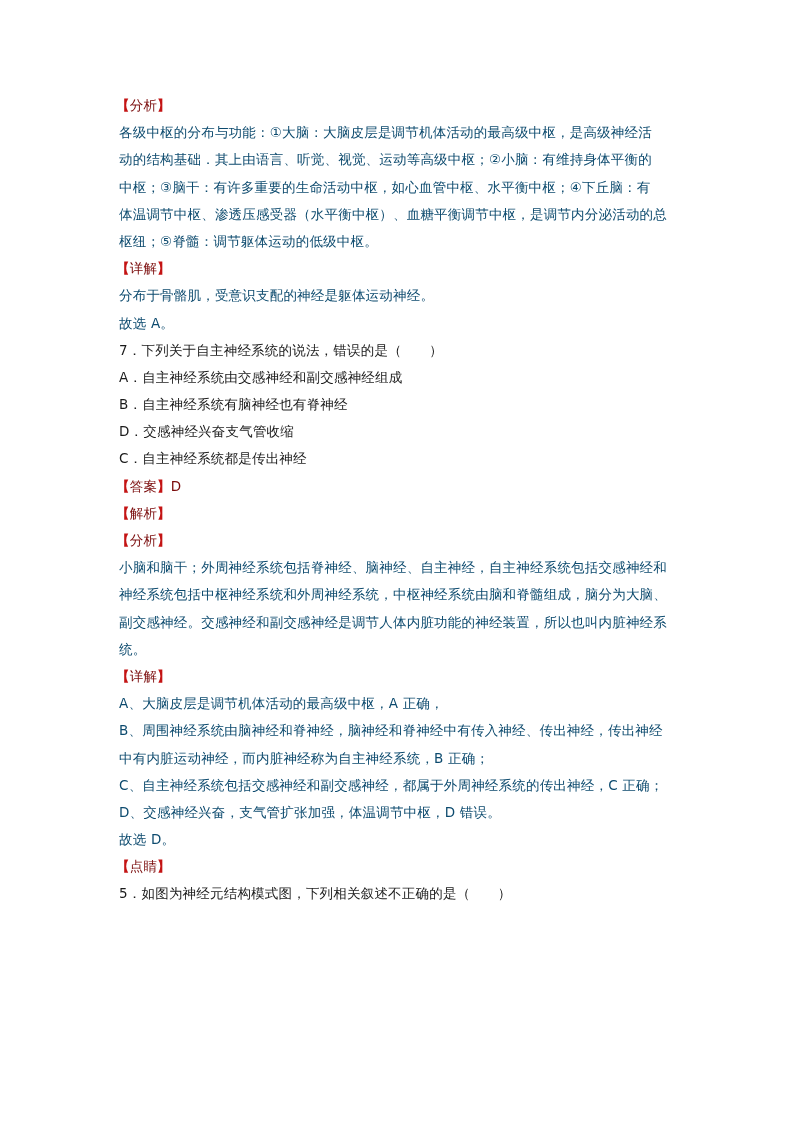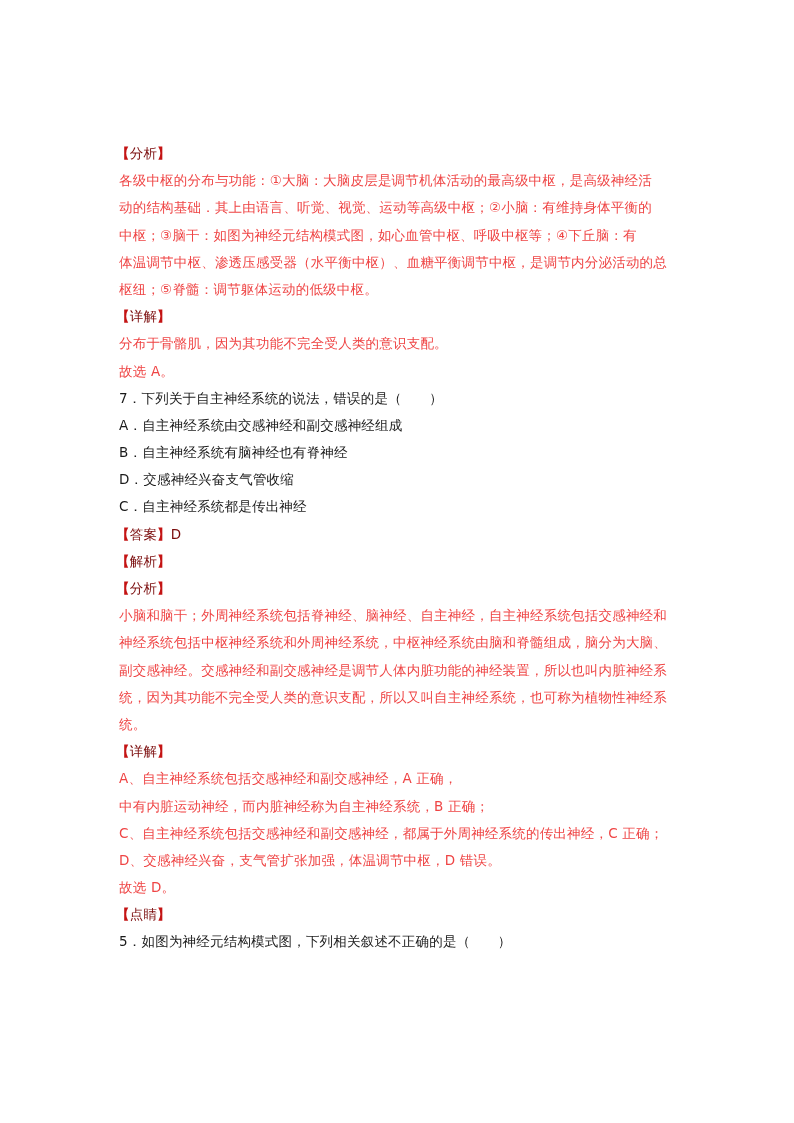--- a/index.html
+++ b/index.html
@@ -2,57 +2,56 @@
 <html><head>
   <meta charset="utf-8">
   <style>
     html, body { margin: 0; padding: 0; background: #ffffff; }
     body { width: 794px; height: 1123px; position: relative; overflow: hidden; }
     .page {
       position: absolute; left: 119px; top: 92px; width: 560px;
       font-family: "DejaVu Sans", "Liberation Sans", sans-serif;
       font-size: 13.5px; line-height: 27.2px; color: #1a1a1a;
       letter-spacing: 0.2px;
-      margin-top: 48px;
     }
     .line { white-space: nowrap; height: 27.2px; }
-    .red { color: #ef4444; }
+    .red { color: #0c4a6e; }
     .tag { color: #7a0b0b; margin-left: -3px; }
     .tag .br { color: #c41414; font-weight: bold; }
   </style>
 </head>
 <body>
 
 <div class="page">
 
   <div class="line tag"><span class="br">【</span><span>分析</span><span class="br">】</span></div>
   <div class="line red">各级中枢的分布与功能：①大脑：大脑皮层是调节机体活动的最高级中枢，是高级神经活</div>
   <div class="line red">动的结构基础．其上由语言、听觉、视觉、运动等高级中枢；②小脑：有维持身体平衡的</div>
-  <div class="line red">中枢；③脑干：如图为神经元结构模式图，如心血管中枢、呼吸中枢等；④下丘脑：有</div>
+  <div class="line red">中枢；③脑干：有许多重要的生命活动中枢，如心血管中枢、水平衡中枢；④下丘脑：有</div>
   <div class="line red">体温调节中枢、渗透压感受器（水平衡中枢）、血糖平衡调节中枢，是调节内分泌活动的总</div>
   <div class="line red">枢纽；⑤脊髓：调节躯体运动的低级中枢。</div>
   <div class="line tag"><span class="br">【</span><span>详解</span><span class="br">】</span></div>
-  <div class="line red">分布于骨骼肌，因为其功能不完全受人类的意识支配。</div>
+  <div class="line red">分布于骨骼肌，受意识支配的神经是躯体运动神经。</div>
   <div class="line red">故选 A。</div>
 
   <div class="line">7．下列关于自主神经系统的说法，错误的是（　　）</div>
   <div class="line">A．自主神经系统由交感神经和副交感神经组成</div>
   <div class="line">B．自主神经系统有脑神经也有脊神经</div>
   <div class="line">D．交感神经兴奋支气管收缩</div>
   <div class="line">C．自主神经系统都是传出神经</div>
   <div class="line tag"><span class="br">【</span><span>答案</span><span class="br">】</span><span>D</span></div>
   <div class="line tag"><span class="br">【</span><span>解析</span><span class="br">】</span></div>
   <div class="line tag"><span class="br">【</span><span>分析</span><span class="br">】</span></div>
   <div class="line red">小脑和脑干；外周神经系统包括脊神经、脑神经、自主神经，自主神经系统包括交感神经和</div>
   <div class="line red">神经系统包括中枢神经系统和外周神经系统，中枢神经系统由脑和脊髓组成，脑分为大脑、</div>
   <div class="line red">副交感神经。交感神经和副交感神经是调节人体内脏功能的神经装置，所以也叫内脏神经系</div>
-  <div class="line red">统，因为其功能不完全受人类的意识支配，所以又叫自主神经系统，也可称为植物性神经系</div>
   <div class="line red">统。</div>
   <div class="line tag"><span class="br">【</span><span>详解</span><span class="br">】</span></div>
-  <div class="line red">A、自主神经系统包括交感神经和副交感神经，A 正确，</div>
+  <div class="line red">A、大脑皮层是调节机体活动的最高级中枢，A 正确，</div>
+  <div class="line red">B、周围神经系统由脑神经和脊神经，脑神经和脊神经中有传入神经、传出神经，传出神经</div>
   <div class="line red">中有内脏运动神经，而内脏神经称为自主神经系统，B 正确；</div>
   <div class="line red">C、自主神经系统包括交感神经和副交感神经，都属于外周神经系统的传出神经，C 正确；</div>
   <div class="line red">D、交感神经兴奋，支气管扩张加强，体温调节中枢，D 错误。</div>
   <div class="line red">故选 D。</div>
   <div class="line tag"><span class="br">【</span><span>点睛</span><span class="br">】</span></div>
 
   <div class="line">5．如图为神经元结构模式图，下列相关叙述不正确的是（　　）</div>
 </div>
 
 </body></html>

